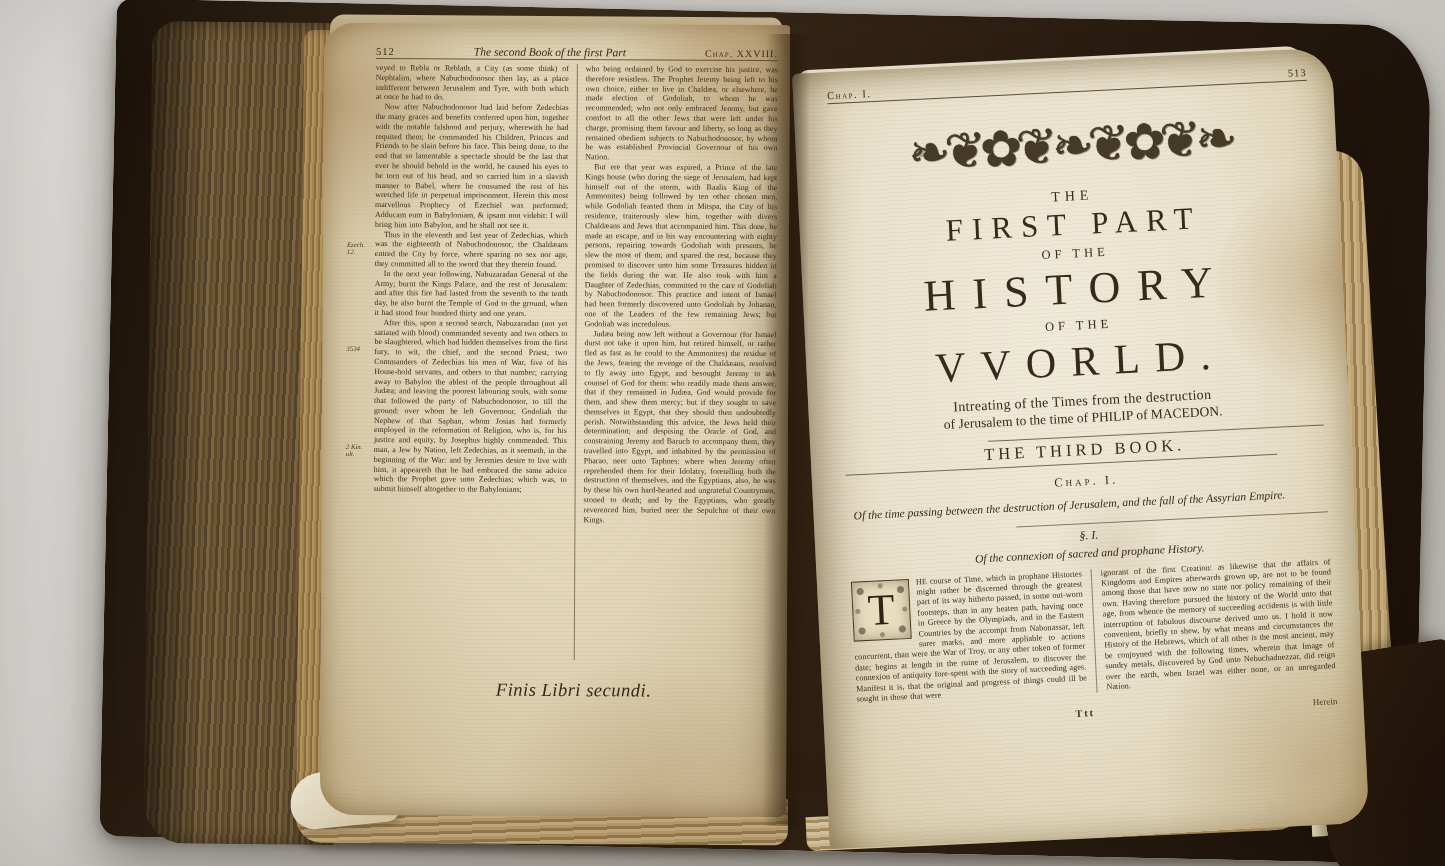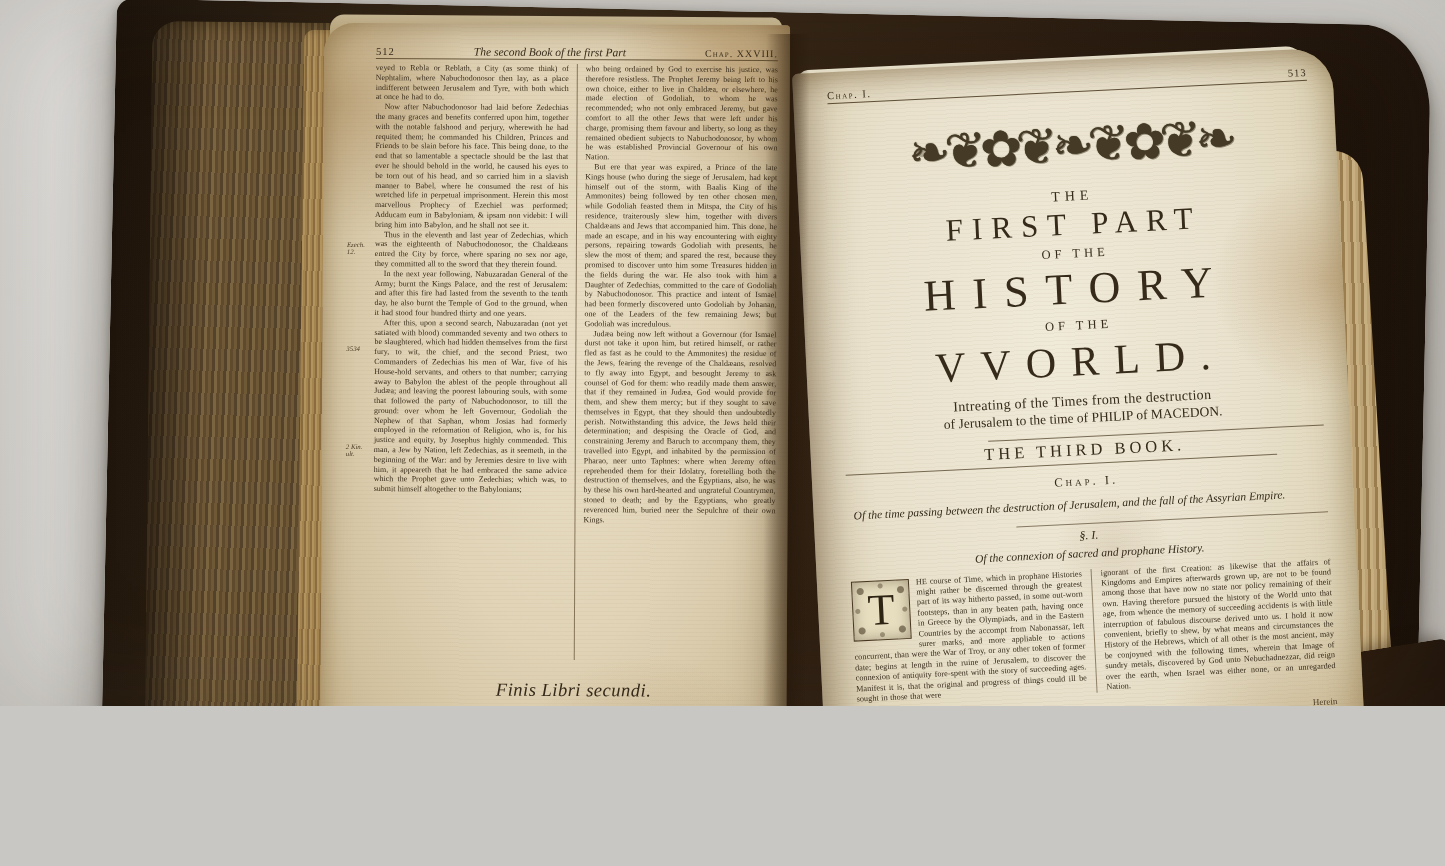--- a/index.html
+++ b/index.html
@@ -1,16 +1,16 @@
 <!DOCTYPE html>
 <html><head>
 <meta charset="utf-8">
 <style>
   html,body{margin:0;padding:0;background:#c9c7c3;}
-  .stage{position:relative;width:1445px;height:706px;overflow:hidden;
+  .stage{position:relative;width:1445px;height:866px;overflow:hidden;
     background:linear-gradient(160deg,#dedcd9 0%,#d8d6d2 40%,#cfccc7 100%);
     font-family:"Liberation Serif",serif;}
   .stage::after{content:"";position:absolute;inset:0;pointer-events:none;
     box-shadow:inset 0 0 120px rgba(60,55,45,.18);}
 
   
   .cover{position:absolute;left:108px;top:12px;width:1315px;height:838px;
     transform:rotate(1.2deg);border-radius:16px 70px 26px 20px/16px 90px 26px 20px;
     background:linear-gradient(100deg,#140d07 0%,#35261603 0%),
       linear-gradient(100deg,#1a1109 0%,#3a2a18 28%,#2c1d10 62%,#170e07 100%);

